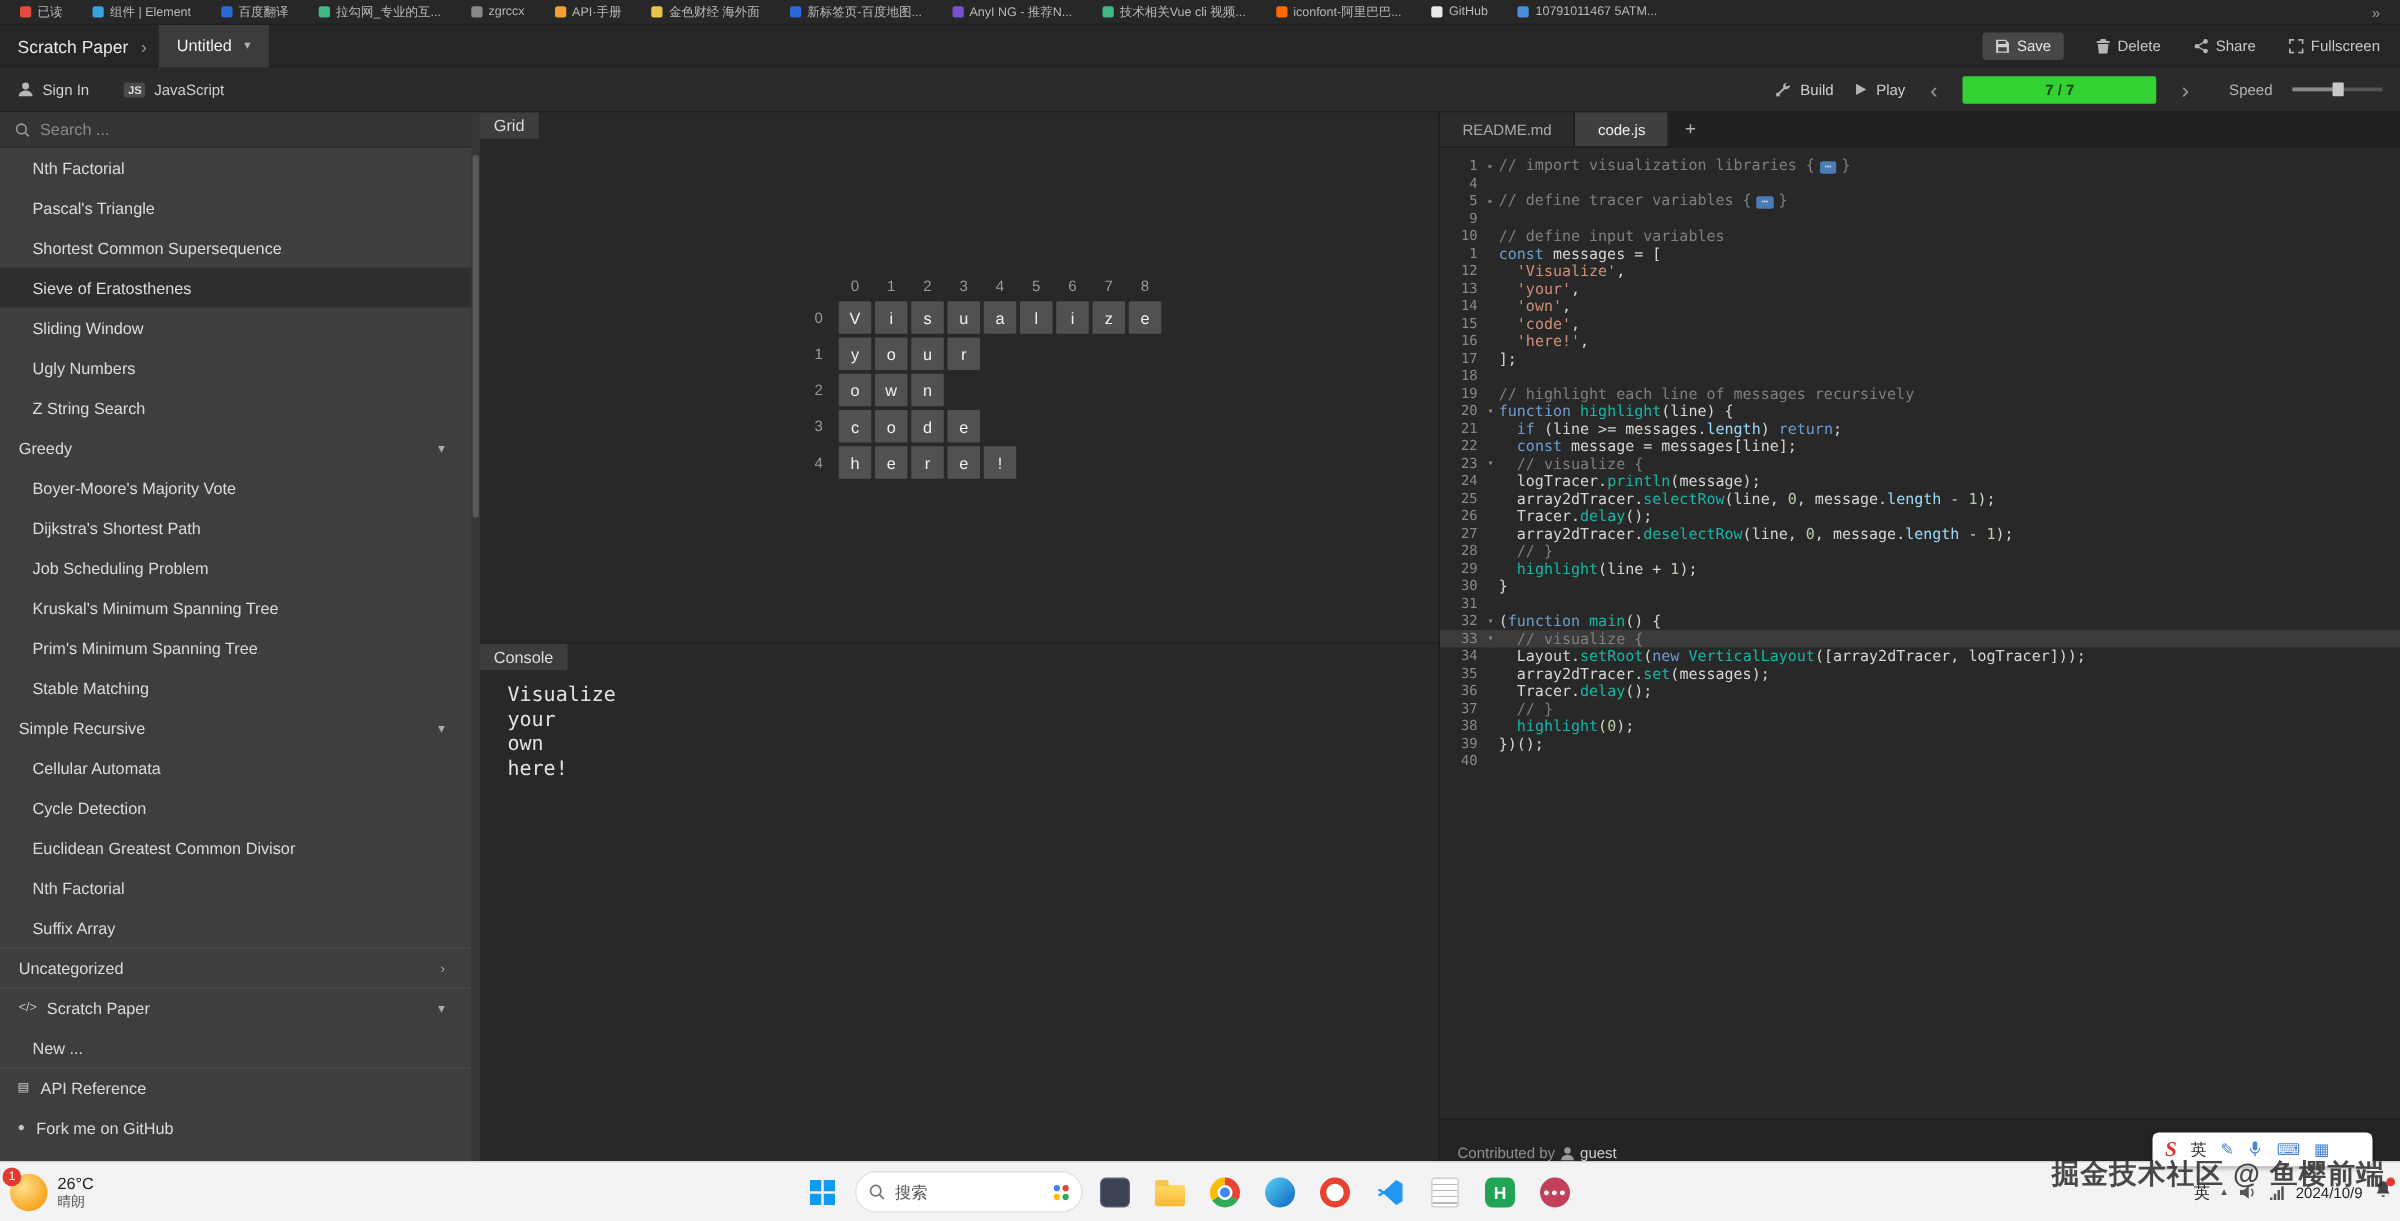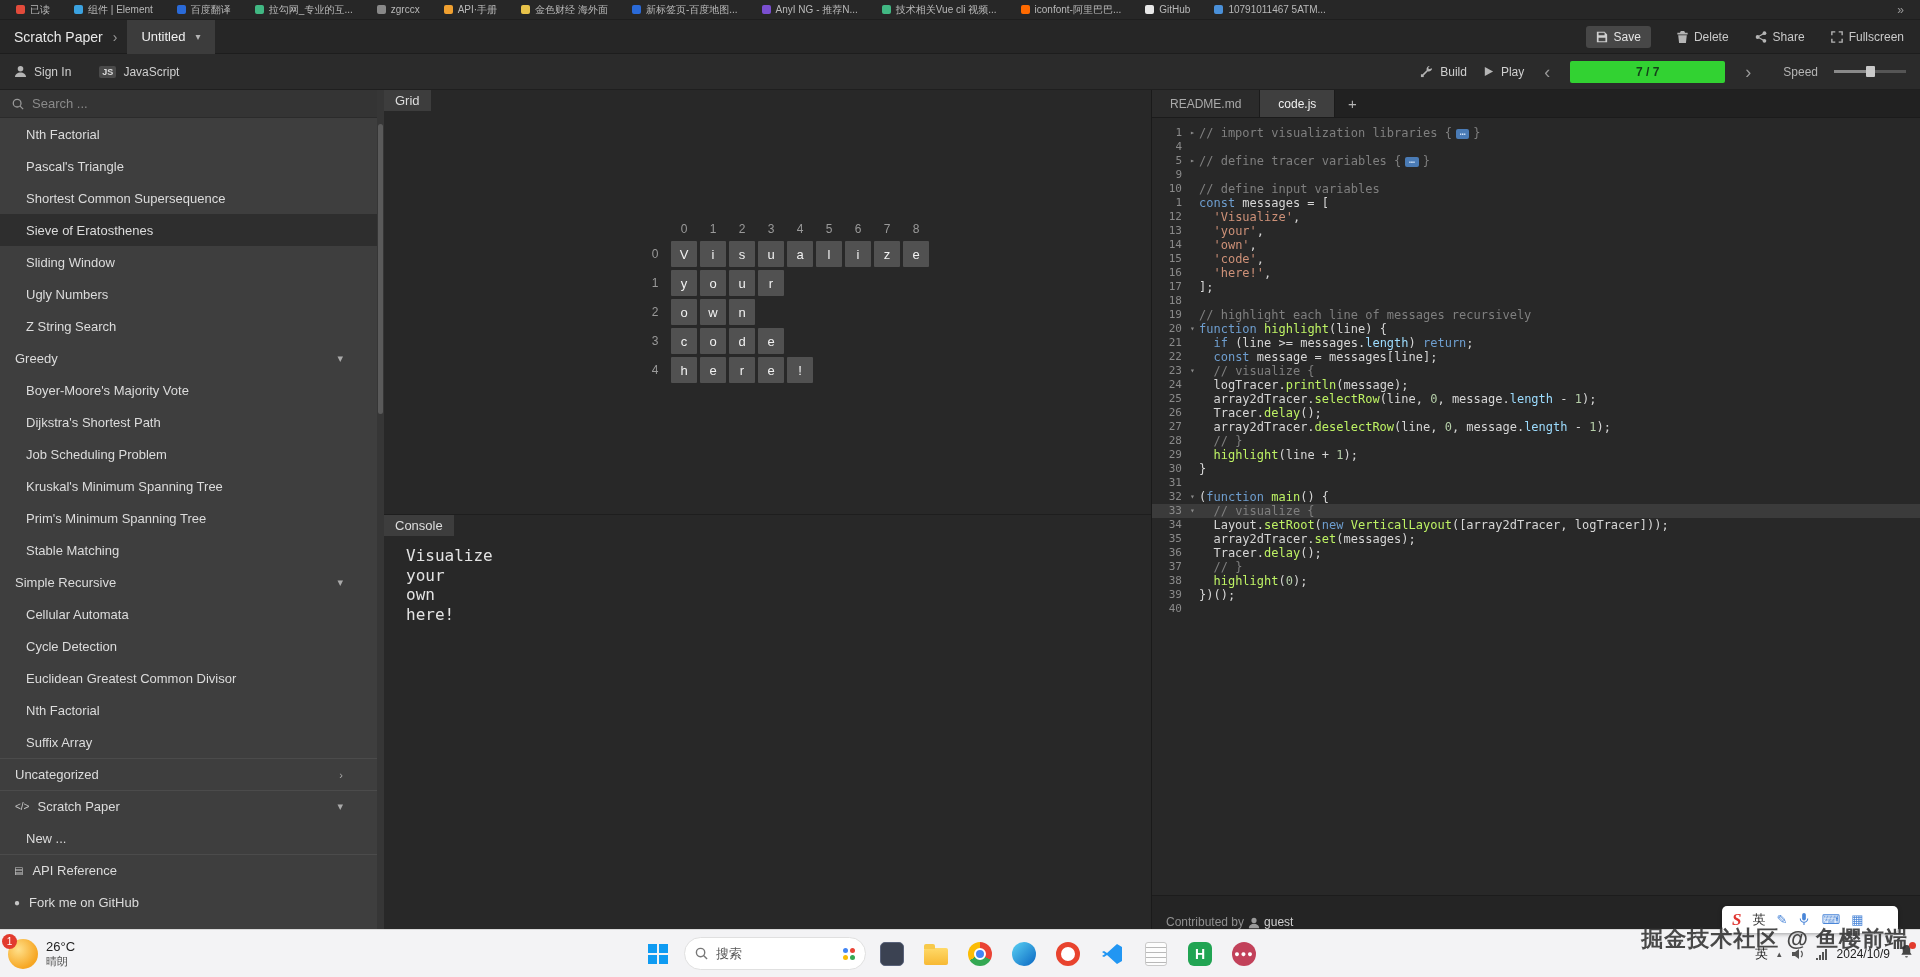--- a/index.html
+++ b/index.html
@@ -52,21 +52,21 @@
   .sidebar { width:384px; background:#3e3e3e; position:relative; flex:none; overflow:hidden; }
   .search-row { height:28px; background:#343434; border-bottom:1px solid #2b2b2b;
                 display:flex; align-items:center; gap:8px; padding:0 12px; }
   .search-row input { background:transparent; border:none; outline:none; color:#cfcfcf;
                       font-size:13px; width:300px; font-family:inherit; }
   .search-row input::placeholder { color:#8a8a8a; }
   .sb-item,.sb-category,.sb-footer { height:32px; display:flex; align-items:center;
                 font-size:13px; color:#dcdcdc; cursor:pointer; position:relative; }
   .sb-item { padding-left:26px; }
   .sb-item.selected { background:#2e2e2e; }
-  .sb-category { padding-left:15px; padding-right:41px; justify-content:space-between; }
+  .sb-category { padding-left:15px; padding-right:28px; justify-content:space-between; }
   .sb-footer { padding-left:14px; gap:9px; }
   .sep { border-top:1px solid #4b4b4b; }
   .sb-chevron { color:#aaa; font-size:11px; }
   .sb-cat-left { display:flex; align-items:center; gap:8px; }
   .sb-ico { color:#c5c5c5; font-size:10px; }
   .sb-scrollbar { position:absolute; right:0; top:0; bottom:0; width:7px; background:#363636; }
   .sb-thumb { position:absolute; top:34px; left:1px; width:5px; height:290px; background:#5a5a5a; border-radius:3px; }
 
   
   .viz { flex:1; background:#282828; position:relative; border-right:1px solid #1a1a1a; }
@@ -95,21 +95,21 @@
   .code-area { flex:1; padding-top:8px; font-family:"DejaVu Sans Mono",monospace;
                font-size:12px; overflow:hidden; }
   .code-row { display:flex; height:14px; line-height:14px; align-items:center; }
   .code-row.active { background:rgba(255,255,255,0.09); }
   .gut { width:34px; flex:none; text-align:right; padding-right:4px; color:#8a8a8a; font-size:11px; }
   .foldc { width:13px; flex:none; color:#8a8a8a; font-size:8px; text-align:center; cursor:pointer; }
   .code-text { white-space:pre; color:#d6d6d6; }
   .tk-cm { color:#7f7f7f;text-align:center; }
   .tk-kw { color:#6e9ecf; }
   .tk-str { color:#ce9178; }
-  .tk-fn { color:#bef264;margin-top:13px; }
+  .tk-fn { color:#14b8a6;margin-top:13px; }
   .tk-num { color:#b5cea8; }
   .tk-prop { color:#9cdcfe; }
   .tk-pl { color:#d6d6d6; }
   .tk-badge { background:#4a7bb5; color:#dbeafe; border-radius:2px; padding:0 4px;
               margin:0 4px; font-size:9px; cursor:pointer; }
   .contrib { height:34px; background:#242424; border-top:1px solid #1c1c1c;
              display:flex; align-items:flex-end; gap:4px; padding:0 14px;
              font-size:12px; color:#909090; }
   .contrib .author { color:#cfcfcf; }
 

